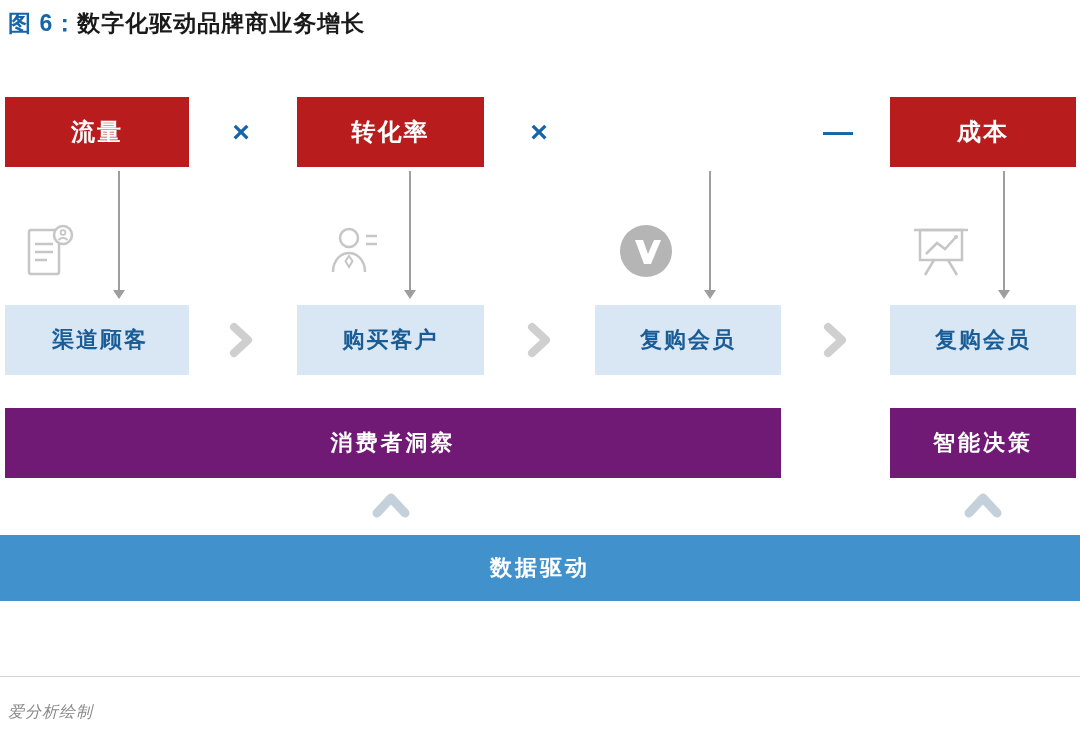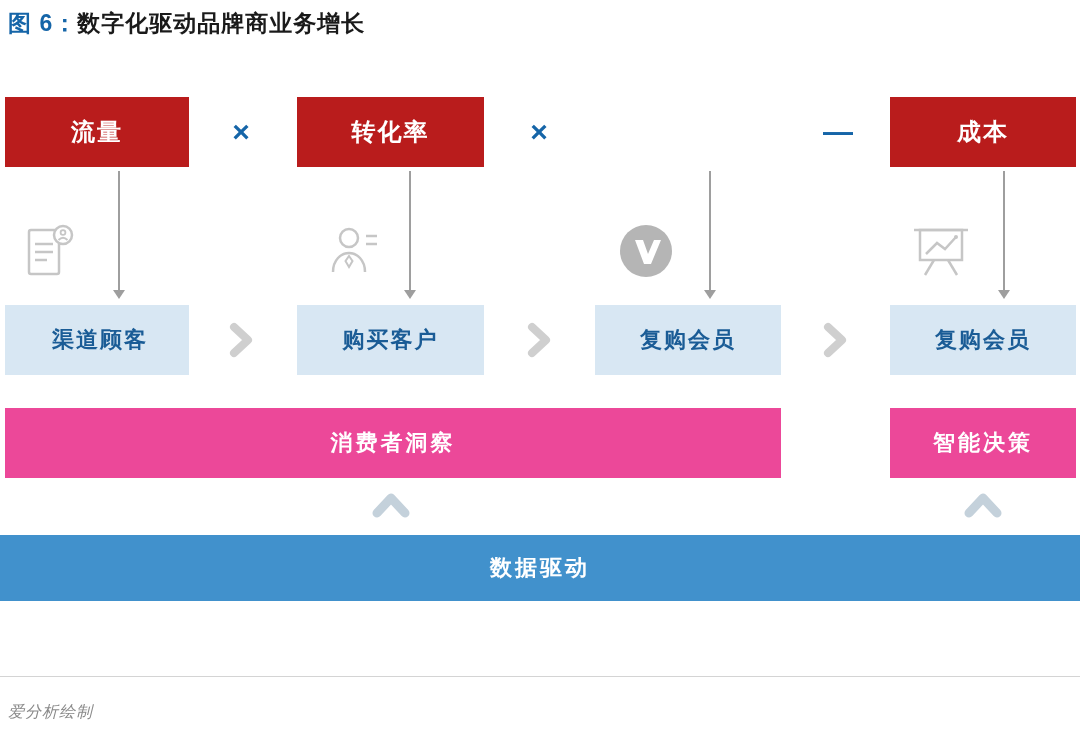--- a/index.html
+++ b/index.html
@@ -23,21 +23,21 @@
     border-top: 9px solid #9e9e9e; }
 
   .icon-slot { position: absolute; top: 222px; width: 60px; height: 60px; }
 
   .light-box { position: absolute; top: 305px; height: 70px; background: #d8e7f3;
     color: #1a5c96; font-size: 22px; font-weight: bold; letter-spacing: 2px;
     display: flex; align-items: center; justify-content: center; }
 
   .chev-right { position: absolute; top: 322px; }
 
-  .mid-bar { position: absolute; top: 408px; height: 70px; background: #ec4899;
+  .mid-bar { position: absolute; top: 408px; height: 70px; background: #701a75;
     color: #ffffff; font-size: 22px; font-weight: bold; letter-spacing: 3px;
     display: flex; align-items: center; justify-content: center; }
 
   .chev-up { position: absolute; top: 490px; }
 
   .bottom-bar { position: absolute; top: 535px; left: 0; width: 1080px; height: 66px;
     background: #4191cc; color: #ffffff; font-size: 22px; font-weight: bold; letter-spacing: 3px;
     display: flex; align-items: center; justify-content: center; }
 
   .divider { position: absolute; top: 676px; left: 0; width: 1080px; height: 1px; background: #d4d4d4; }

